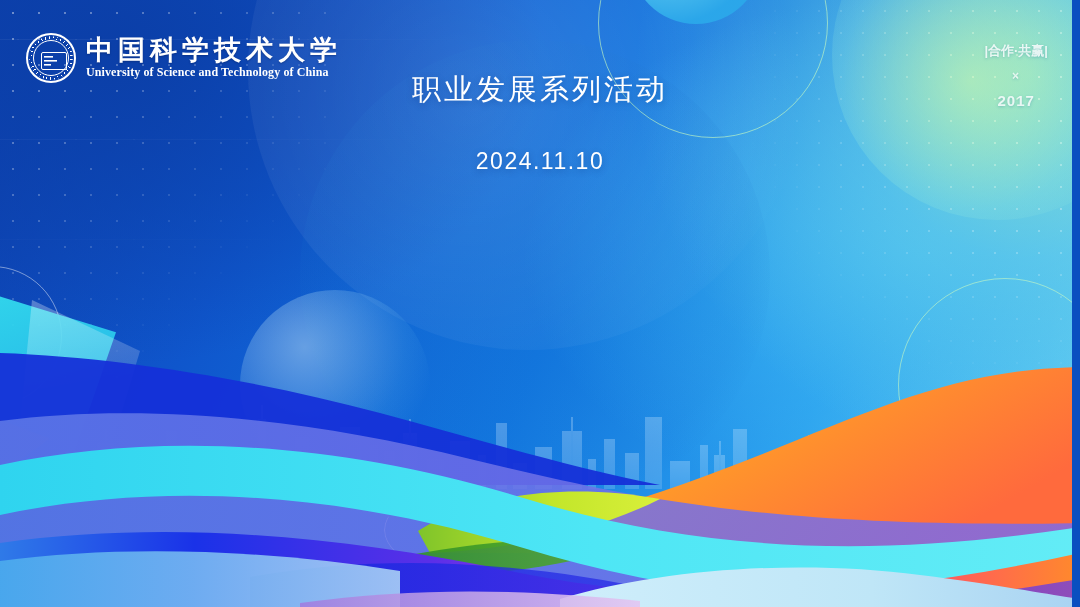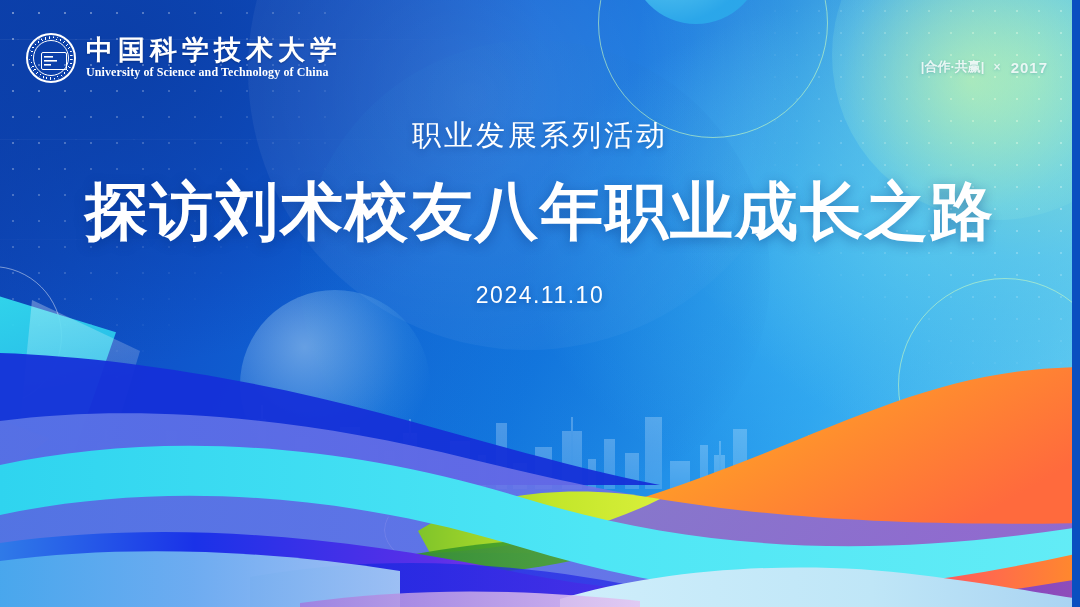--- a/index.html
+++ b/index.html
@@ -94,30 +94,30 @@
     -webkit-mask-image:radial-gradient(circle, transparent 0 62%, #000 62% 78%, transparent 79%);
             mask-image:radial-gradient(circle, transparent 0 62%, #000 62% 78%, transparent 79%);}
   .logo-txt{display:flex;flex-direction:column;gap:1px;}
   .logo-cn{color:#fff;font-size:27px;font-weight:700;letter-spacing:5px;line-height:1.05;
     font-family:"Liberation Serif","DejaVu Serif",serif;white-space:nowrap;
     text-shadow:0 1px 2px rgba(0,20,70,.35);}
   .logo-en{color:#fff;font-size:12px;font-weight:700;letter-spacing:.1px;white-space:nowrap;
     font-family:"Liberation Serif","DejaVu Serif",serif;}
 
   
-  .toptag{position:absolute;right:24px;top:58px;display:flex;align-items:center;gap:9px;
+  .toptag{position:absolute;right:24px;top:42px;display:flex;align-items:center;gap:9px;
     color:rgba(255,255,255,.82);font-size:13px;font-weight:700;letter-spacing:1.2px;
-    text-shadow:0 1px 3px rgba(40,120,160,.35);}
+    text-shadow:0 1px 3px rgba(40,120,160,.35);flex-direction:column;}
   .toptag .bars{letter-spacing:0;}
   .toptag .x{font-size:12px;opacity:.9;}
   .toptag .yr{font-size:15px;letter-spacing:1px;}
 
   
   .center{position:absolute;left:0;top:0;width:1080px;text-align:center;}
-  .eyebrow{margin-top:116px;color:#ffffff;font-size:29px;font-weight:400;letter-spacing:3px;
+  .eyebrow{margin-top:70px;color:#ffffff;font-size:29px;font-weight:400;letter-spacing:3px;
     text-shadow:0 2px 6px rgba(5,45,120,.35);}
   .title{margin-top:22px;color:#ffffff;font-size:63px;font-weight:700;letter-spacing:2px;
     text-shadow:0 3px 12px rgba(5,45,120,.40);line-height:1.05;}
   .org{margin-top:62px;color:#f2fbff;font-size:26px;font-weight:400;letter-spacing:2.5px;
     text-shadow:0 2px 7px rgba(5,45,120,.35);}
   .date{margin-top:38px;color:#ffffff;font-size:23px;font-weight:400;letter-spacing:1.5px;
     text-shadow:0 2px 6px rgba(5,45,120,.35);}
   .arc{position:absolute;left:384px;top:470px;width:310px;height:120px;
     border:1.5px solid rgba(255,255,255,.55);border-radius:50%;
     -webkit-mask-image:linear-gradient(180deg,transparent 0 38%, #000 40% 70%, transparent 72%);
@@ -214,21 +214,20 @@
   </div>
 
   <div class="toptag">
     <span class="bars">|合作·共赢|</span>
     <span class="x">×</span>
     <span class="yr">2017</span>
   </div>
 
   <div class="center">
     <div class="eyebrow">职业发展系列活动</div>
-    <div class="title">探访刘术校友八年职业成长之路</div>
     <div class="date">2024.11.10</div>
   </div>
 
   <div class="arc"></div>
 
   <div class="waves">
     <svg viewBox="0 0 1080 260" preserveAspectRatio="none">
       <defs>
         <linearGradient id="gRainbow" x1="0" y1="0" x2="1" y2="0">
           <stop offset="0%" stop-color="#2f7ae8"></stop>

